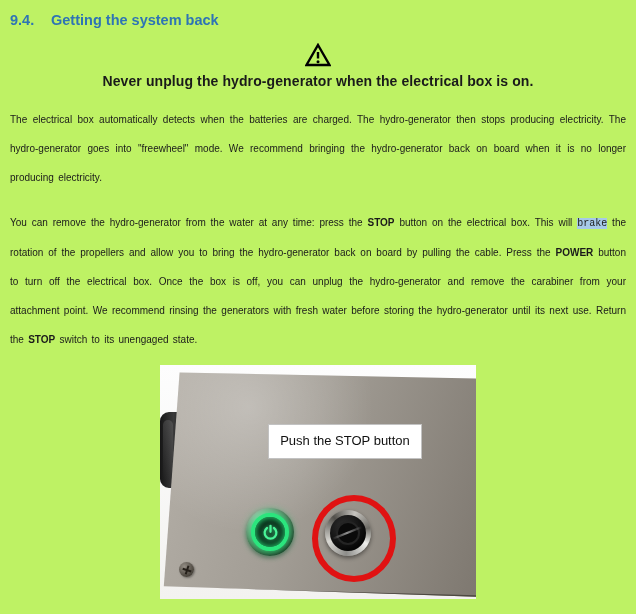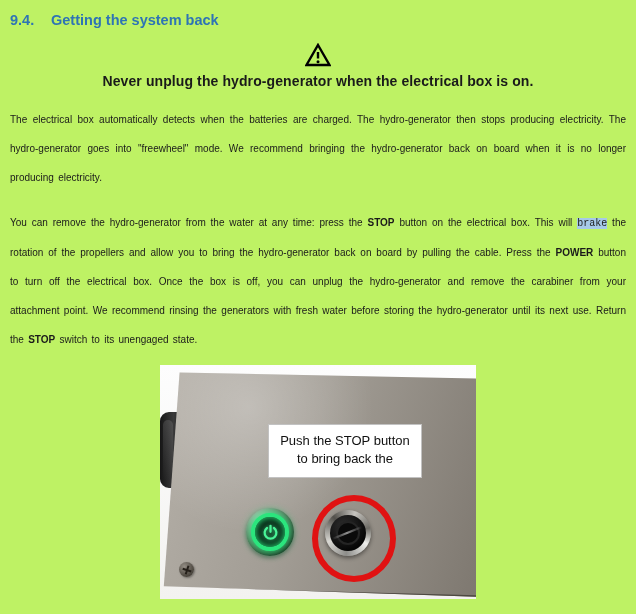--- a/index.html
+++ b/index.html
@@ -143,21 +143,20 @@
 
   <div class="photo">
     <div class="connector"></div>
     <div class="panel">
       <div class="panel-bottom"></div>
     </div>
     <div class="screw"></div>
 
     <div class="callout">
       <div>Push the STOP button</div>
-      <div>to bring back the</div>
     </div>
 
     <div class="power-btn">
       <div class="power-ring">
         <svg width="17" height="17" viewBox="0 0 24 24" aria-hidden="true">
           <path d="M12 2.5 v 8.5" stroke="currentColor" stroke-width="3.2" stroke-linecap="round" fill="none"></path>
           <path d="M7.1 5.6 a 8.3 8.3 0 1 0 9.8 0" stroke="currentColor" stroke-width="3.2" stroke-linecap="round" fill="none"></path>
         </svg>
       </div>
     </div>

